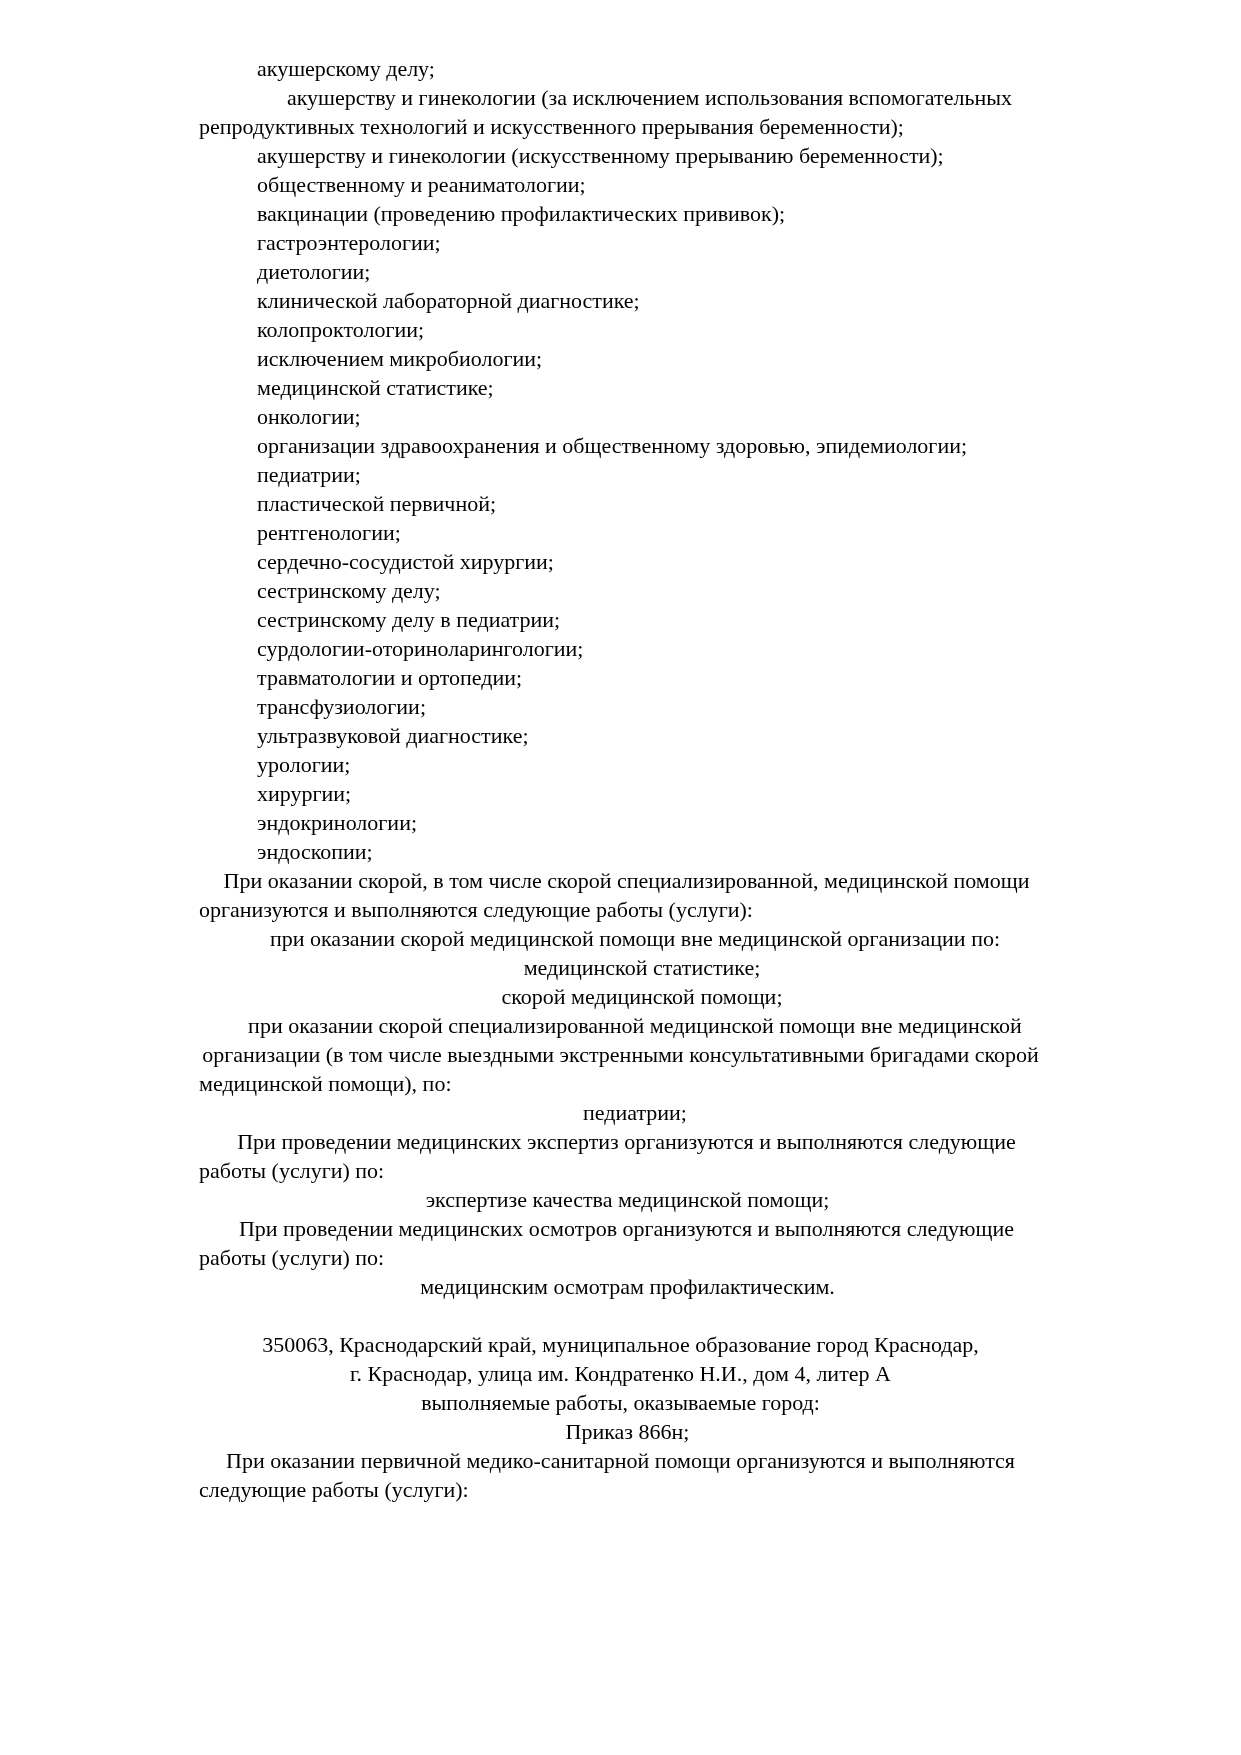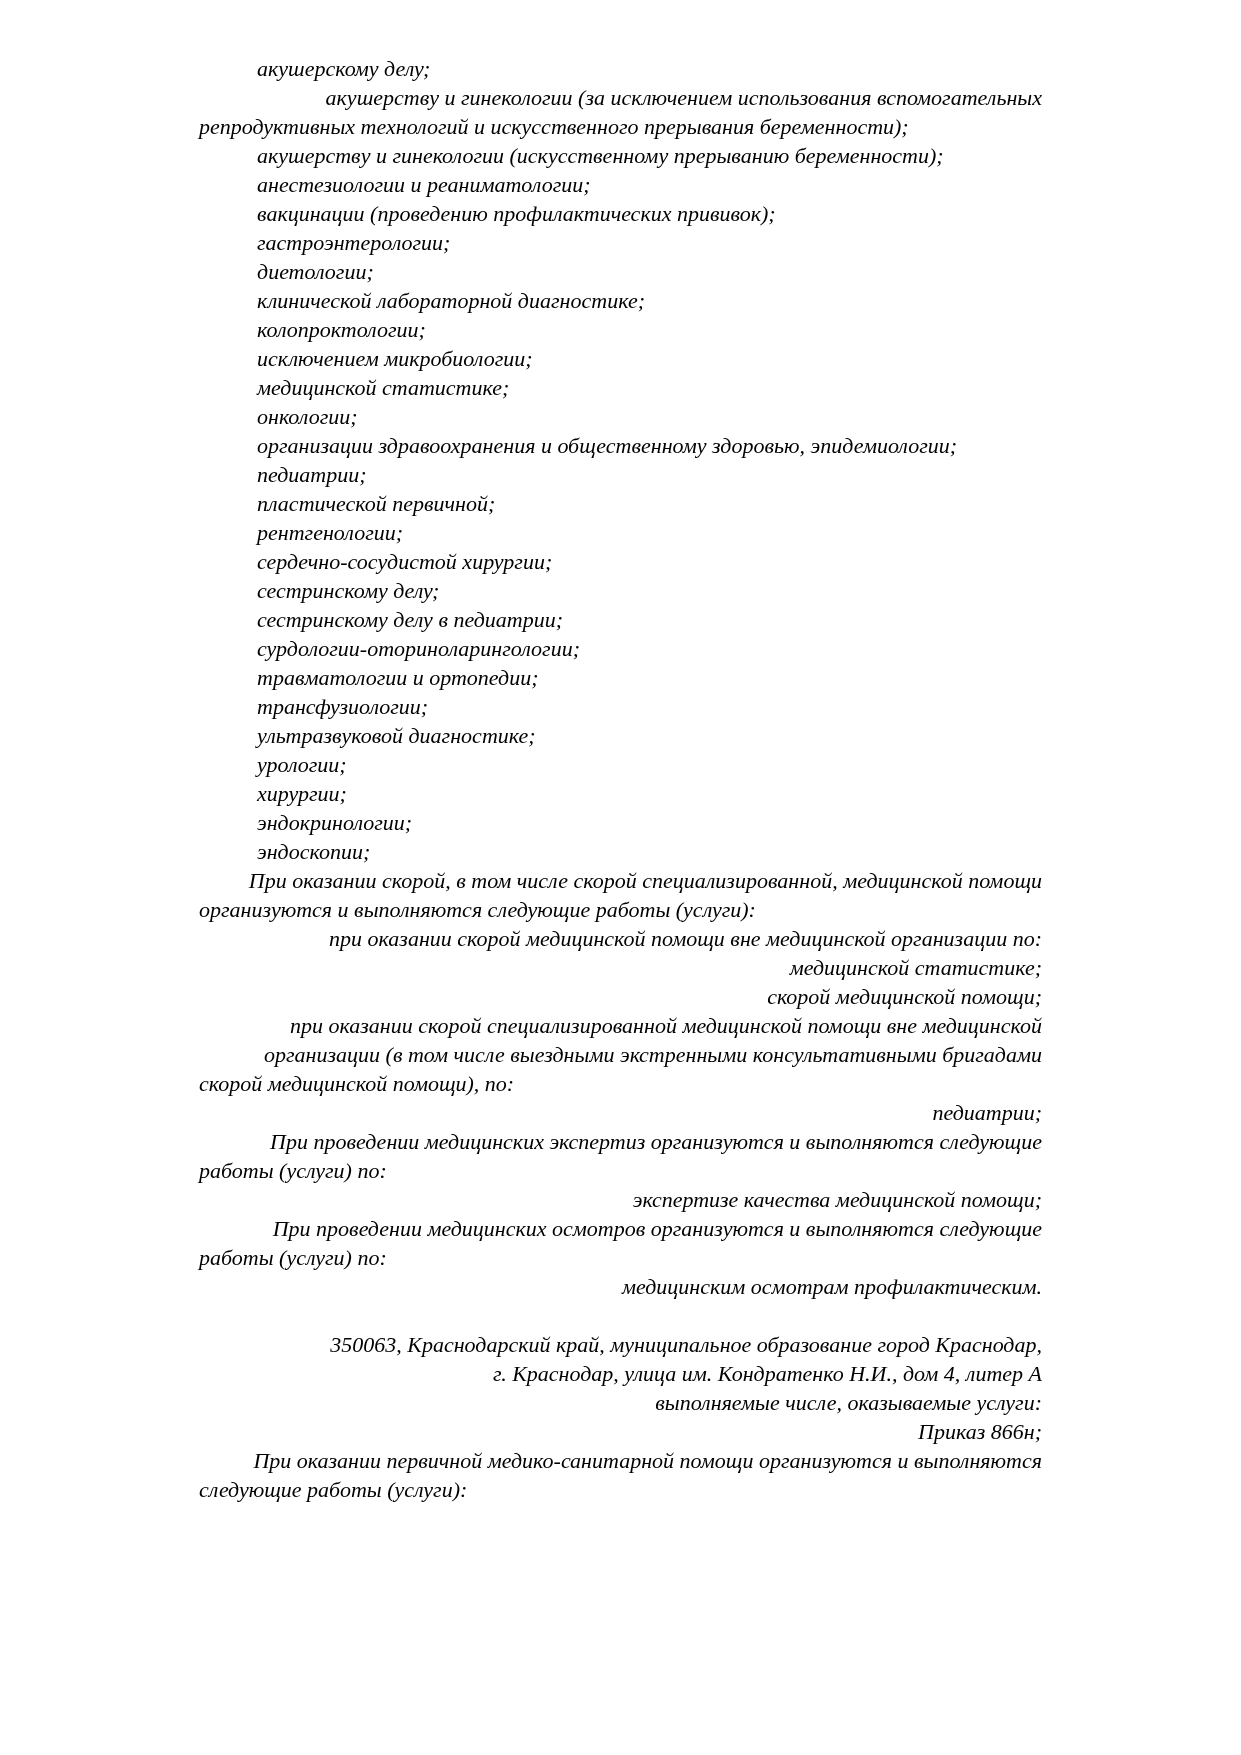--- a/index.html
+++ b/index.html
@@ -11,42 +11,42 @@
     box-sizing: border-box;
     padding: 54px 199px 0 199px;
     overflow: hidden;
   }
   .doc {
     font-family: "Liberation Serif", "DejaVu Serif", serif;
     font-size: 22px;
     line-height: 29px;
     color: #000000;
   }
-  .doc p { margin: 0; padding: 0; text-align: right; font-style: italic; }
+  .doc p { margin: 0; padding: 0; text-align: center; }
   .just { text-align: justify; text-align-last: left; }
   
   .para  { text-indent: 12px; }   
   .li-1  { text-indent: 14px; }   
   .li-2  { text-indent: 29px; }   
   .li-3  { text-indent: 43px; }   
   .li-4  { text-indent: 58px; }   
   .block-ind { margin-left: 13px; } 
   .spacer { height: 29px; }
 </style>
 </head>
 <body>
 
 <div class="page">
   <main class="doc">
 
     <section>
       <p class="li-4 just">акушерскому делу;</p>
       <p class="li-4 just">акушерству и гинекологии (за исключением использования вспомогательных репродуктивных технологий и искусственного прерывания беременности);</p>
       <p class="li-4 just">акушерству и гинекологии (искусственному прерыванию беременности);</p>
-      <p class="li-4 just">анестезиологии и реаниматологии;</p>
+      <p class="li-4 just">общественному и реаниматологии;</p>
       <p class="li-4 just">вакцинации (проведению профилактических прививок);</p>
       <p class="li-4 just">гастроэнтерологии;</p>
       <p class="li-4 just">диетологии;</p>
       <p class="li-4 just">клинической лабораторной диагностике;</p>
       <p class="li-4 just">колопроктологии;</p>
       <p class="li-4 just">исключением микробиологии;</p>
       <p class="li-4 just">медицинской статистике;</p>
       <p class="li-4 just">онкологии;</p>
       <p class="li-4 just">организации здравоохранения и общественному здоровью, эпидемиологии;</p>
       <p class="li-4 just">педиатрии;</p>
@@ -82,19 +82,19 @@
     <section>
       <p class="para just">При проведении медицинских осмотров организуются и выполняются следующие работы (услуги) по:</p>
       <p class="li-1">медицинским осмотрам профилактическим.</p>
     </section>
 
     <div class="spacer"></div>
 
     <section>
       <p>350063, Краснодарский край, муниципальное образование город Краснодар,</p>
       <p>г. Краснодар, улица им. Кондратенко Н.И., дом 4, литер А</p>
-      <p>выполняемые числе, оказываемые услуги:</p>
+      <p>выполняемые работы, оказываемые город:</p>
       <p class="li-1">Приказ 866н;</p>
       <p class="block-ind just">При оказании первичной медико-санитарной помощи организуются и выполняются следующие работы (услуги):</p>
     </section>
 
   </main>
 </div>
 
 </body></html>

